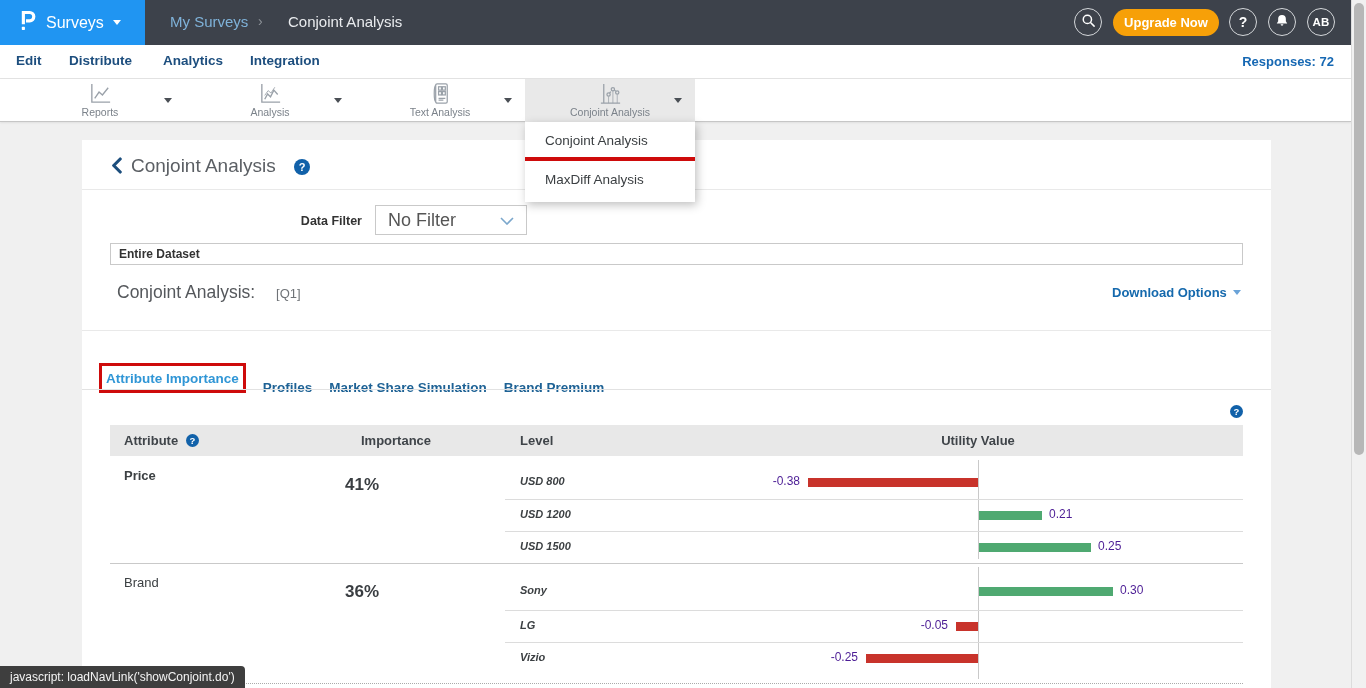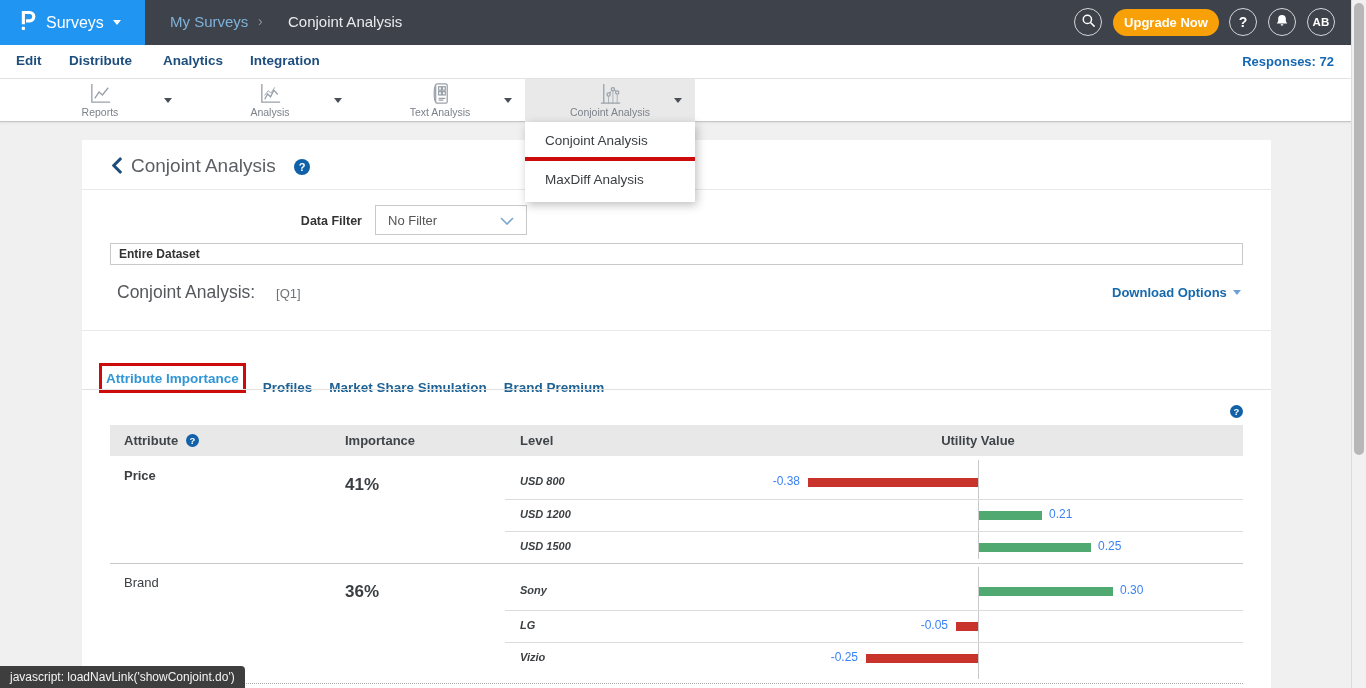--- a/index.html
+++ b/index.html
@@ -56,21 +56,21 @@
   .page-title { position:absolute; left:49px; top:15px; font-size:19px; color:#5b5f64; }
   .qmark { display:inline-block; width:16px; height:16px; border-radius:50%; background:#1161a9;
            color:#fff; font-size:11px; font-weight:700; text-align:center; line-height:16px; cursor:pointer; }
   .qmark.sm { width:13px; height:13px; font-size:9.5px; line-height:13px; }
   .title-help { position:absolute; left:212px; top:19px; }
   .filter-label { position:absolute; left:200px; top:74px; width:80px; text-align:right;
                   font-size:12.5px; font-weight:700; color:#333; }
   .filter-select { position:absolute; left:293px; top:65px; width:152px; height:30px;
                    border:1px solid #c9c9c9; background:#fff; cursor:pointer;
                    display:flex; align-items:center; justify-content:space-between; padding:0 12px; }
-  .filter-select .val { font-size:13px; color:#555; }
+  .filter-select .val { font-size:18px; color:#555; }
   .dataset-box { position:absolute; left:28px; top:103px; width:1133px; height:22px;
                  border:1px solid #c9c9c9; font-size:12px; font-weight:600; color:#333;
                  line-height:20px; padding-left:8px; background:#fff; }
   .heading { position:absolute; left:35px; top:142px; font-size:17.5px; color:#55585c; }
   .heading .ref { font-size:13px; color:#6f7377; margin-left:16px; }
   .download { position:absolute; left:1030px; top:145px; font-size:13px; font-weight:700;
               color:#1569ad; cursor:pointer; display:flex; align-items:center; gap:6px; }
   .download .caret { border-top-color:#6aa3d8; }
 
   
@@ -84,21 +84,21 @@
   
   .table { position:absolute; left:28px; top:285px; width:1133px; height:263px; }
   .thead { position:absolute; left:0; top:0; width:1133px; height:31px; background:#e8e8e8; }
   .th { position:absolute; top:8px; font-size:13px; font-weight:700; color:#3f4449; }
   .tbody { position:absolute; left:0; top:0; width:1133px; height:263px; }
   .attr-label { position:absolute; font-size:13px; color:#3c4043; }
   .attr-label.w700 { font-weight:700;text-align:center; }
   .importance { position:absolute; font-size:17px; font-weight:700; color:#3a3e42; }
   .level-label { position:absolute; font-size:11px; font-weight:700; font-style:italic; color:#3c4043; }
   .bar { position:absolute; height:9px; }
-  .bar-val { position:absolute; font-size:12px; color:#3b82f6; }
+  .bar-val { position:absolute; font-size:12px; color:#4c1d95; }
   .row-sep { position:absolute; height:1px; background:#dcdcdc; }
   .group-sep { position:absolute; height:1px; background:#c9c9c9; }
   .dotted-sep { position:absolute; height:0; border-top:1px dotted #ababab; }
   .axis { position:absolute; width:1px; background:#c9c9c9; }
 
   
   .statusbar { position:absolute; left:0; bottom:0; height:22px; background:#3e3e3e; color:#f4f4f4;
                font-size:12px; line-height:22px; padding:0 10px; border-radius:0 4px 0 0; z-index:9; }
   .scroll-track { position:absolute; left:1351px; top:0; width:15px; height:688px; background:#f1f1f1;
                   border-left:1px solid #dcdcdc; z-index:10; }
@@ -259,21 +259,21 @@
     </div>
     <div class="tab-divider"></div>
     <span class="qmark sm table-help">?</span>
 
     <div class="table">
       <div class="thead">
         <span class="th" style="left:14px;">
           <span>Attribute</span>
           <span class="qmark sm" style="margin-left:4px; vertical-align:1px;">?</span>
         </span>
-        <span class="th" style="left:235px;">Importance</span>
+        <span class="th" style="left:251px;">Importance</span>
         <span class="th" style="left:410px;">Level</span>
         <span class="th" style="left:818px; width:100px; text-align:center;">Utility Value</span>
       </div>
       <div class="tbody" id="tbody">
           <div class="attr-label w700" style="left: 14px; top: 43px;">Price</div>
           <div class="importance" style="left: 235px; top: 50px;">41%</div>
           <div class="axis" style="left: 868px; top: 35px; height: 99px;"></div>
           <div class="level-label" style="left: 410px; top: 50px;">USD 800</div>
           <div class="bar" style="top: 53px; width: 170px; left: 698px; background: rgb(200, 51, 43);"></div>
           <div class="bar-val" style="top: 49px; right: 443px;">-0.38</div>

